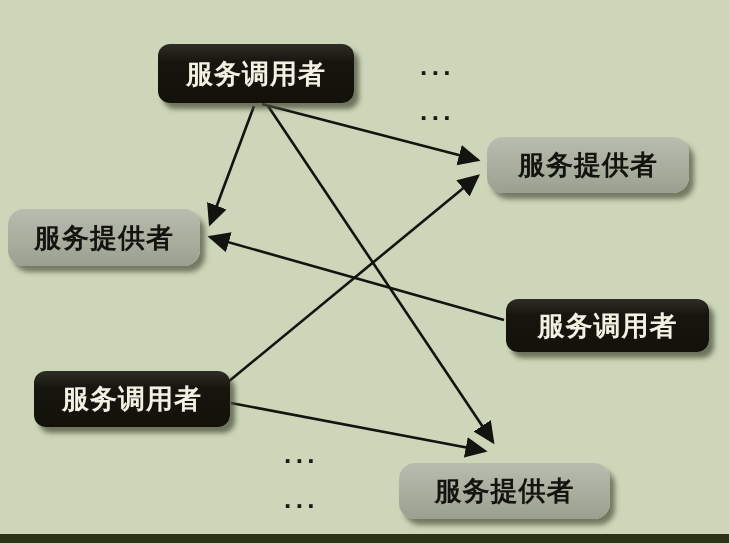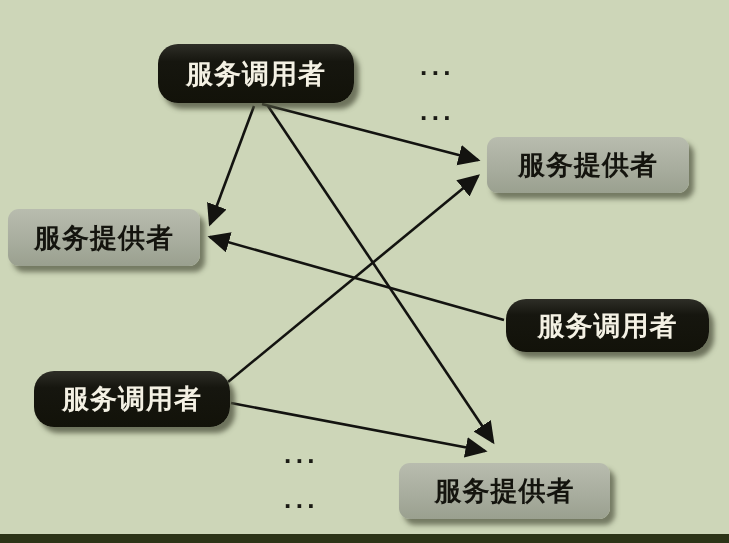--- a/index.html
+++ b/index.html
@@ -26,27 +26,27 @@
     display:flex;align-items:center;justify-content:center;
     font-weight:bold;
     font-size:27px;
     letter-spacing:1px;
     box-sizing:border-box;
     white-space:nowrap;
   }
   .caller{
     background:linear-gradient(180deg,#2e2e27 0%,#16160f 30%,#121209 100%);
     color:#f4f1e4;
-    border-radius:20px;
+    border-radius:12px;
     box-shadow:5px 6px 5px rgba(78,82,62,0.75);
   }
   .provider{
     background:linear-gradient(180deg,#b8bcae 0%,#a7ac9d 60%,#9aa08f 100%);
     color:#14140e;
-    border-radius:11px;
+    border-radius:16px;
     box-shadow:5px 6px 5px rgba(78,82,62,0.7);
   }
   #n-caller-top-left   {left:158px;top:44px; width:196px;height:59px;}
   #n-provider-right-up {left:487px;top:137px;width:202px;height:56px;}
   #n-provider-left-mid {left:8px;  top:209px;width:192px;height:57px;}
   #n-caller-right-mid  {left:506px;top:299px;width:203px;height:53px;}
   #n-caller-bottom-left{left:34px; top:371px;width:196px;height:56px;}
   #n-provider-bottom-r {left:399px;top:463px;width:211px;height:56px;}
   .ellipsis{
     position:absolute;

